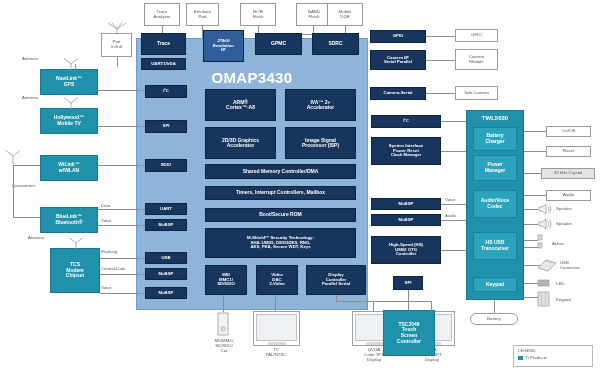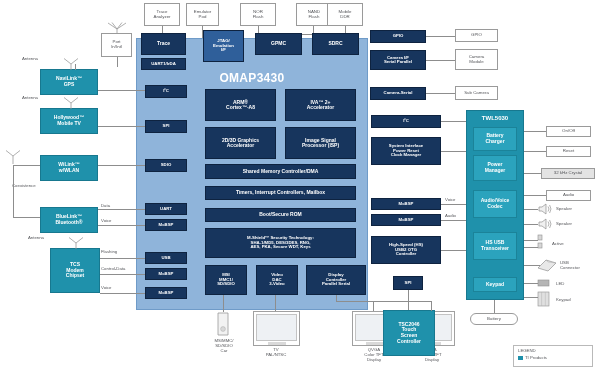--- a/index.html
+++ b/index.html
@@ -85,21 +85,21 @@
 DDR</div>
 
   <div class="abs wbox" style="left:101px;top:33px;width:31px;height:24px;white-space:pre-line;">Port
 In/Intl</div>
   <svg class="abs" style="left:104px;top:22px;" width="26" height="12" viewBox="0 0 26 12">
     <path d="M13 12 L13 7 M13 7 L4 1 M13 7 L22 1 M13 7 L8 0.5 M13 7 L18 0.5" stroke="#9a9a9a" fill="none" stroke-width="0.8"></path>
   </svg>
 
   <div class="abs chip-body" style="left:136px;top:38px;width:232px;height:272px;"></div>
 
-  <div class="abs chip-title" style="left:190px;top:72px;width:124px;height:12px;font-size:12px;line-height:12px;">OMAP3430</div>
+  <div class="abs chip-title" style="left:190px;top:72px;width:124px;height:12px;font-size:15px;line-height:12px;">OMAP3430</div>
 
   <div class="abs navy md" style="left:141px;top:33px;width:45px;height:22px;white-space:pre-line;">Trace</div>
   <div class="abs navy sm" style="left:203px;top:30px;width:41px;height:32px;white-space:pre-line;background:#2f5f9a;">JTAG/
 Emulation
 I/F</div>
   <div class="abs navy md" style="left:255px;top:33px;width:47px;height:22px;">GPMC</div>
   <div class="abs navy md" style="left:312px;top:33px;width:47px;height:22px;">SDRC</div>
 
   <div class="abs navy sm" style="left:141px;top:58px;width:45px;height:12px;">UART1/IrDA</div>
 

